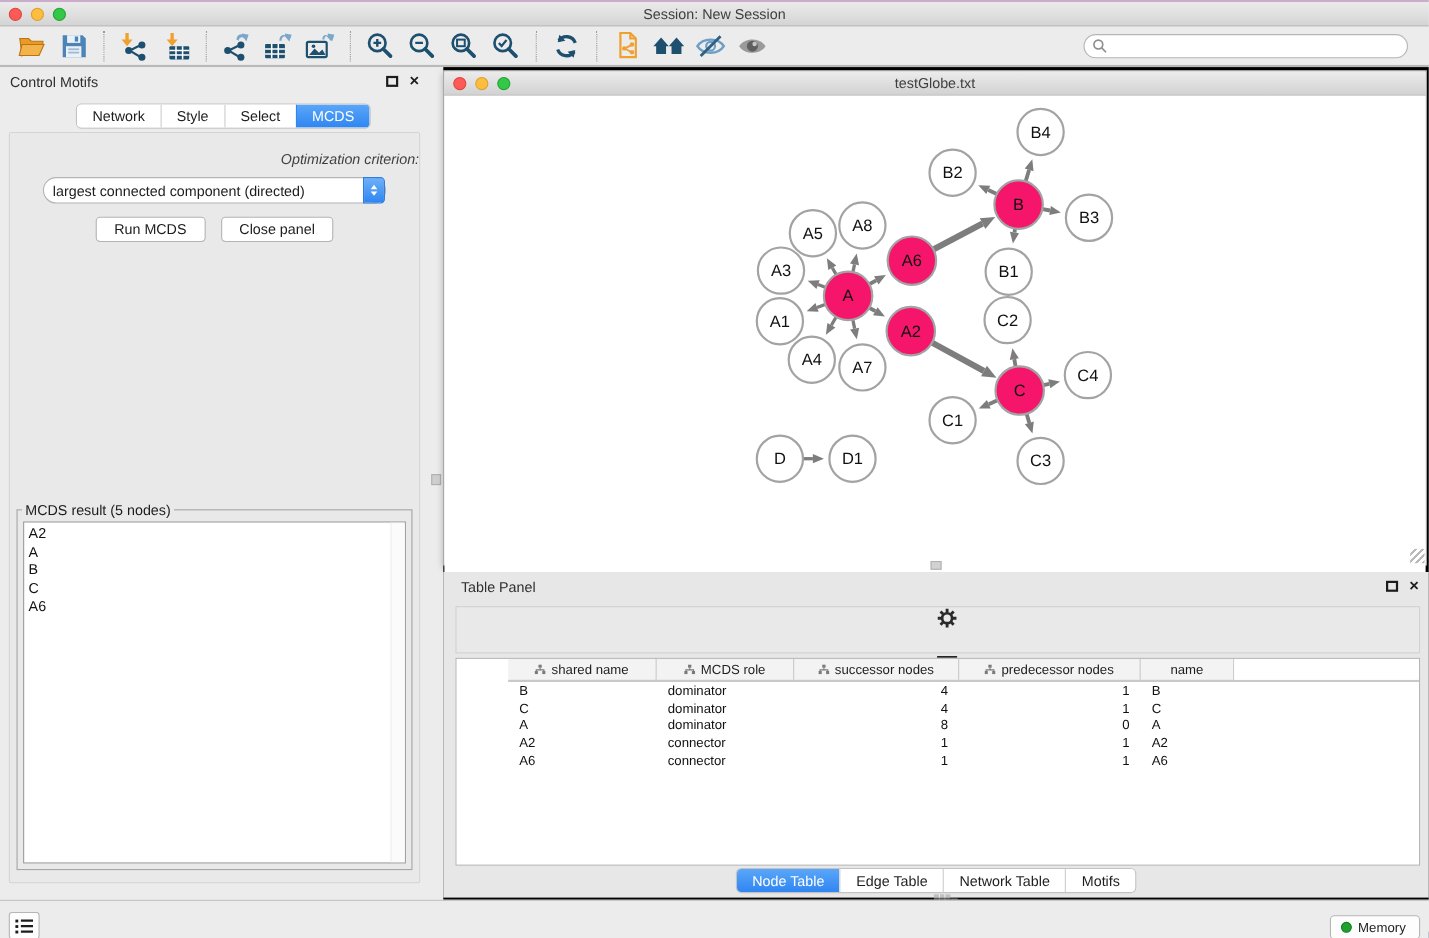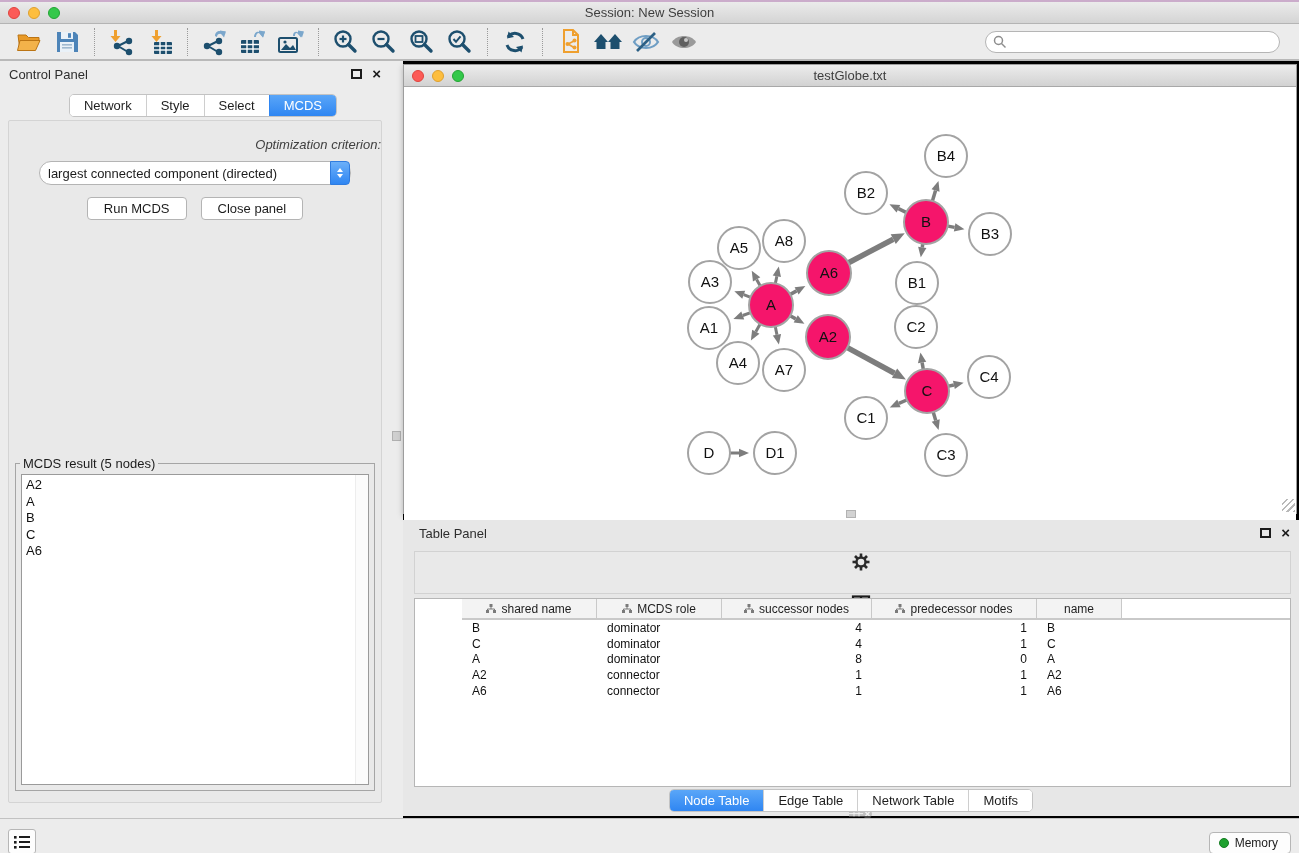--- a/index.html
+++ b/index.html
@@ -77,21 +77,21 @@
   .gutter .grip { position:absolute; left:2px; top:370px; width:9px; height:10px; background:#cfcfcf; border:1px solid #b0b0b0; }
 
   
   .work-area { position:relative; flex:1; height:100%; background:#000000; }
 
   
   .net-window { position:absolute; left:0; top:3px; width:894px; height:450px; background:#fff;
     border:1px solid #9d9d9d; box-shadow:0 2px 6px rgba(0,0,0,.25); }
   .nw-titlebar { position:relative; height:22px; background:linear-gradient(#ececec,#d2d2d2);
     border-bottom:1px solid #a8a8a8; display:flex; align-items:center; }
-  .nw-canvas { position:relative; width:100%; height:548px; background:#fff; overflow:hidden;margin-top:36px; }
+  .nw-canvas { position:relative; width:100%; height:548px; background:#fff; overflow:hidden; }
   .grip-corner { position:absolute; right:1px; bottom:1px; width:13px; height:13px;
     background:repeating-linear-gradient(135deg,transparent 0 3px,#b9b9b9 3px 4.5px); }
   .grip-bottom { position:absolute; left:442px; bottom:-5px; width:10px; height:8px; background:#d2d2d2; border:1px solid #b2b2b2; }
 
   
   .table-panel { position:absolute; left:0; right:0; top:459px; height:296px; background:#e7e7e7; }
   .tp-header { height:26px; display:flex; align-items:center; padding:0 9px 0 16px; }
   .tp-toolbar { position:absolute; left:11px; right:8px; top:31px; height:43px; background:#e9e9e9;
     border:1px solid #d2d2d2; display:flex; align-items:center; gap:19px; padding-left:16px;flex-direction:column; }
   .fx-label { font-family:"DejaVu Serif","Liberation Serif",serif; font-style:italic; font-size:17px; color:#a3a3a3; }
@@ -291,21 +291,21 @@
           <line x1="8.5" y1="8.5" x2="12.5" y2="12.5" stroke="#8d8d8d" stroke-width="1.5"></line>
         </svg>
       <input type="text" placeholder="" style="">
     </div>
   </div>
 
   <div class="main">
 
     <div class="control-panel">
       <div class="cp-header">
-        <span class="panel-title">Control Panel</span>
+        <span class="panel-title">Control Motifs</span>
         <span class="panel-hdr-icons">
           <span class="float-ic"></span>
           <span class="close-ic">×</span>
         </span>
       </div>
       <div class="cp-tabs">
         <span class="seg">
           <span class="tab">Network</span>
           <span class="tab">Style</span>
           <span class="tab">Select</span>

